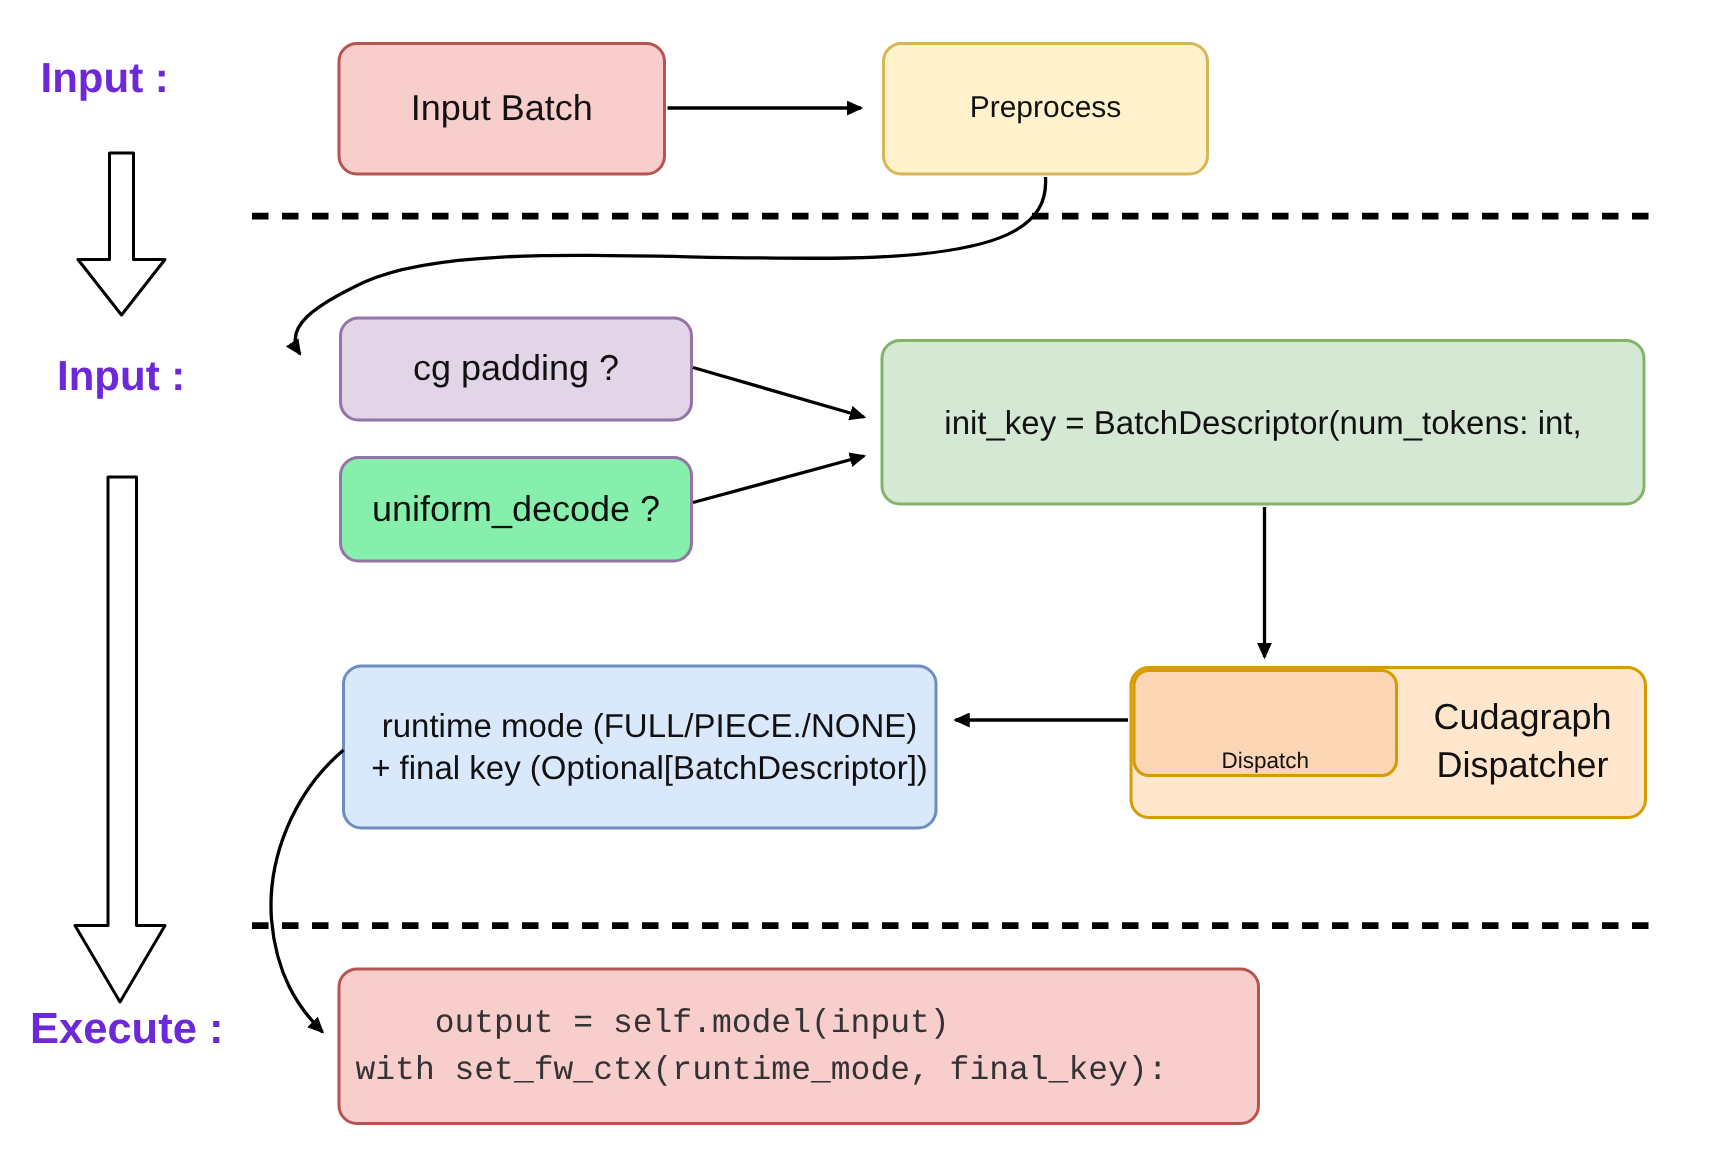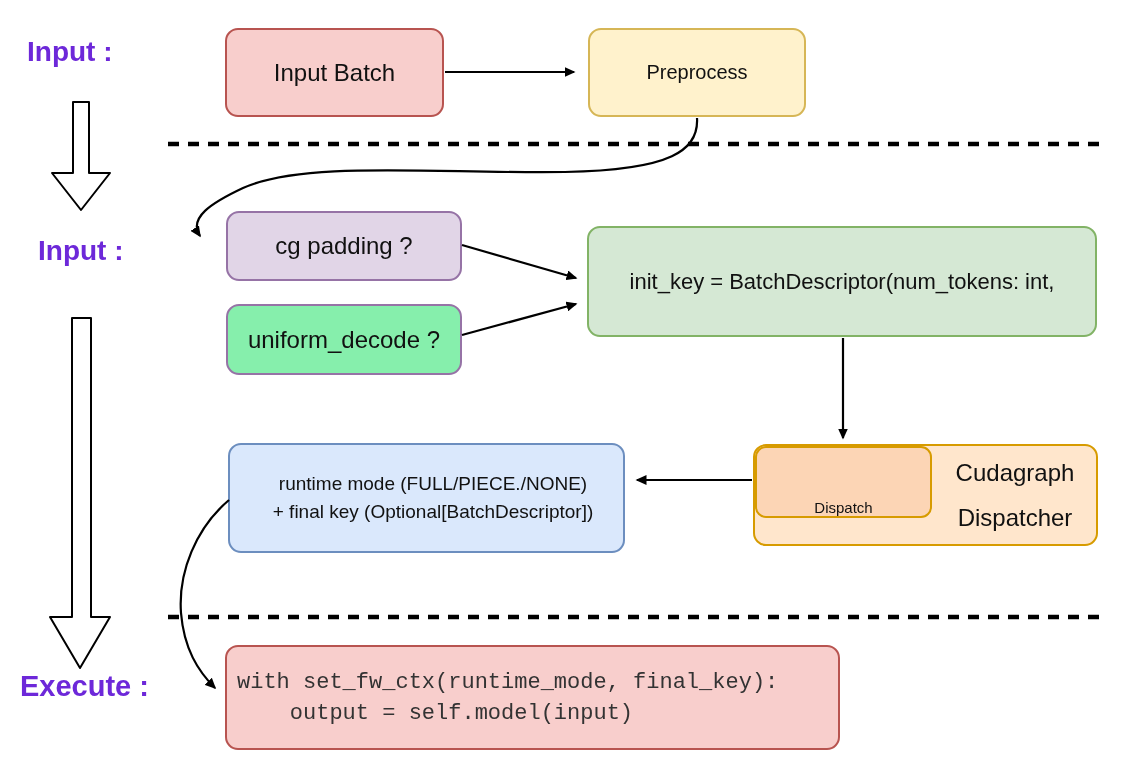--- a/index.html
+++ b/index.html
@@ -32,22 +32,22 @@
     color: #111111;
   }
   .node .ln { display: block; white-space: pre; }
   .node-input-batch   { left: 225px; top: 28px;  width: 219px; height: 89px;  background: #F8CECC; border-color: #B85450; font-size: 24px; }
   .node-preprocess    { left: 588px; top: 28px;  width: 218px; height: 89px;  background: #FFF2CC; border-color: #D6B656; font-size: 20px; }
   .node-cg-padding    { left: 226px; top: 211px; width: 236px; height: 70px;  background: #E1D5E7; border-color: #9673A6; font-size: 24px; }
   .node-uniform-decode{ left: 226px; top: 304px; width: 236px; height: 71px;  background: #86efac; border-color: #9673A6; font-size: 24px; }
   .node-init-key      { left: 587px; top: 226px; width: 510px; height: 111px; background: #D5E8D4; border-color: #82B366; font-size: 22px; line-height: 30px; }
   .node-cd-outer      { left: 753px; top: 444px; width: 345px; height: 102px; background: #FFE6CC; border-color: #D79B00; }
   .node-dispatch      { left: 755px; top: 446px; width: 177px; height: 72px;  background: #FCD5B5; border-color: #D79B00; font-size: 15px; border-radius: 11px; justify-content: flex-end; }
-  .cd-label           { left: 930px; top: 450px; width: 170px; height: 90px;  position: absolute; display: flex; align-items: center; justify-content: center; text-align: center; font-size: 24px; line-height: 45px; color: #111111; }
-  .node-runtime-mode  { left: 228px; top: 443px; width: 397px; height: 110px; background: #DAE8FC; border-color: #6C8EBF; font-size: 19px; line-height: 28px; padding-left: 13px; }
+  .cd-label           { left: 930px; top: 450px; width: 170px; height: 90px;  position: absolute; display: flex; align-items: center; justify-content: center; text-align: center; font-size: 24px; line-height: 32px; color: #111111; }
+  .node-runtime-mode  { left: 228px; top: 443px; width: 397px; height: 110px; background: #DAE8FC; border-color: #6C8EBF; font-size: 22px; line-height: 28px; padding-left: 13px; }
   .node-execute-code  { left: 225px; top: 645px; width: 615px; height: 105px; background: #F8CECC; border-color: #B85450;
                         align-items: flex-start; padding-left: 10px;
                         font-family: "Liberation Mono", monospace; font-size: 22px; line-height: 31px; color: #333333; text-align: left; }
   #wires { position: absolute; left: 0; top: 0; z-index: 5; pointer-events: none; }
   .boxes { position: absolute; left: 0; top: 0; z-index: 1; width: 100%; height: 100%; }
 </style>
 </head>
 <body>
 
 <div id="canvas">
@@ -82,22 +82,22 @@
     <div class="node node-dispatch">
       <span class="ln">Dispatch</span>
     </div>
 
     <div class="node node-runtime-mode">
       <span class="ln">runtime mode (FULL/PIECE./NONE)</span>
       <span class="ln">+ final key (Optional[BatchDescriptor])</span>
     </div>
 
     <div class="node node-execute-code">
+      <span class="ln">    output = self.model(input)</span>
       <span class="ln">with set_fw_ctx(runtime_mode, final_key):</span>
-      <span class="ln">    output = self.model(input)</span>
     </div>
   </div>
 
   <svg id="wires" width="1142" height="770" viewBox="0 0 1142 770">
     <defs>
       <marker id="arr" markerWidth="12" markerHeight="10" refX="9.5" refY="5" orient="auto" markerUnits="userSpaceOnUse">
         <path d="M0,0 L11,5 L0,10 Z" fill="#000000"></path>
       </marker>
     </defs>
 

